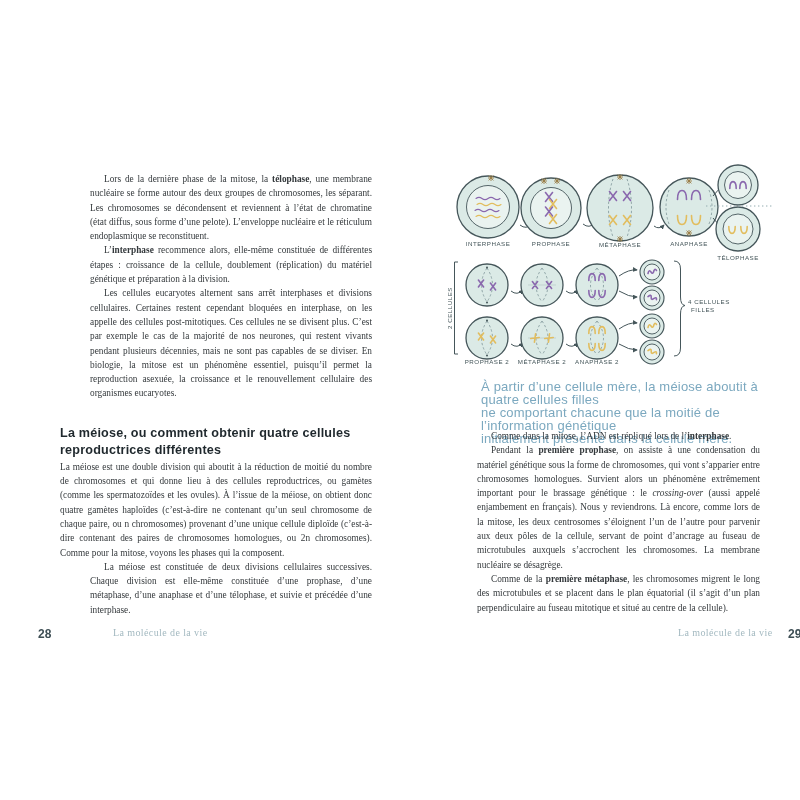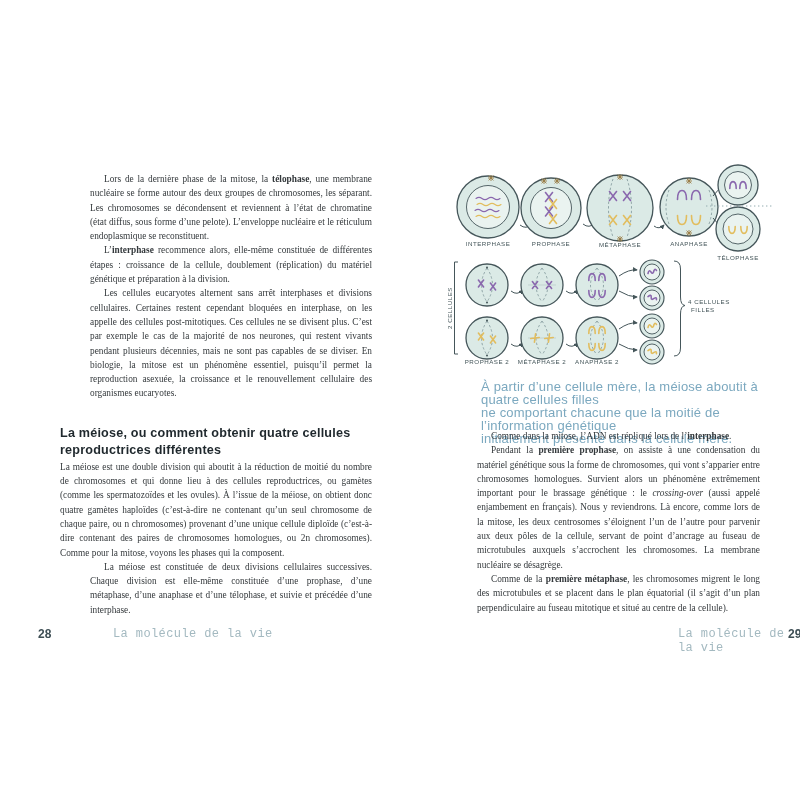--- a/index.html
+++ b/index.html
@@ -27,22 +27,22 @@
   #caption{
     position:absolute;left:447px;top:380px;width:308px;
     font-family:"Liberation Sans",sans-serif;font-size:13px;line-height:13px;
     letter-spacing:0.2px;color:var(--caption-text,#7ba8bf);margin-left:34px;
   }
   .footer-num{
     position:absolute;top:627px;font-family:"Liberation Sans",sans-serif;
     font-size:12px;font-weight:bold;color:var(--footer-number,#3e4f55);
   }
   .footer-label{
-    position:absolute;top:627px;font-family:Liberation Mono, monospace;
-    font-size:12px;letter-spacing:0.4px;color:var(--footer-label,#a3b9c0);padding-left:40px;
+    position:absolute;top:627px;font-family:Liberation Serif, serif;
+    font-size:10px;letter-spacing:0.4px;color:var(--footer-label,#a3b9c0);padding-left:40px;
   }
   #fn-left{left:38px;} #fl-left{left:73px;}
   #fl-right{left:638px;} #fn-right{left:788px;}
 
   
   .cell{fill:var(--cell-fill,#dbeae6);stroke:var(--outline,#45565a);stroke-width:1.3px;}
   .cellS{fill:var(--cell-fill,#dbeae6);stroke:var(--outline,#45565a);stroke-width:1.1px;}
   .nuc{fill:var(--nucleus-fill,#eaf3f0);stroke:var(--outline,#45565a);stroke-width:0.9px;}
   .spin{fill:none;stroke:var(--spindle,#7d9498);stroke-width:0.8px;stroke-dasharray:2.4 2.2;}
   .chrP{fill:none;stroke:var(--chromosome-purple,#8a68ae);stroke-width:1.6px;stroke-linecap:round;}

